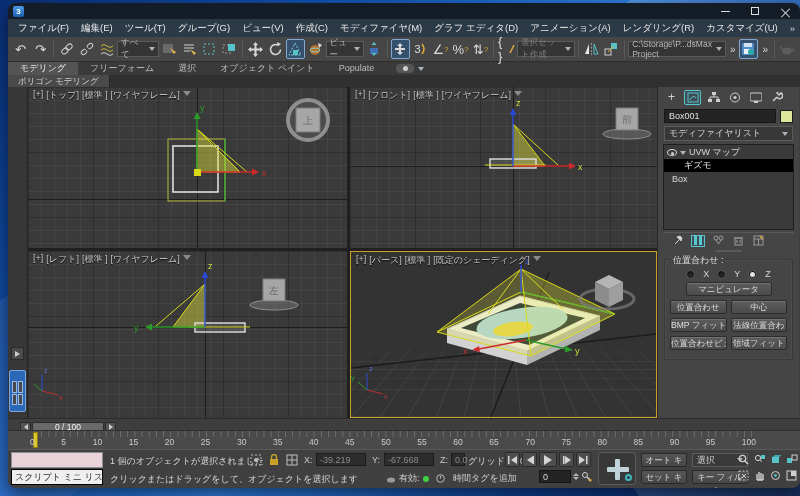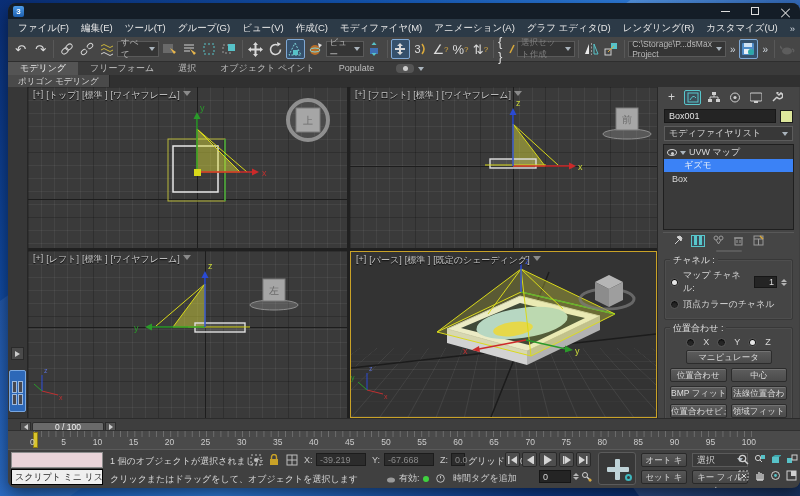--- a/index.html
+++ b/index.html
@@ -80,21 +80,21 @@
   .cp{width:142px;background:#454545;border-left:1px solid #282828;font-size:9px;display:flex;flex-direction:column}
   .cp-tabs{display:flex;align-items:center;height:20px;padding:0 5px;gap:4px}
   .cp-tab{width:17px;height:15px;display:flex;align-items:center;justify-content:center;border:1px solid transparent;border-radius:2px;color:#d2d2d2;font-size:12px}
   .cp-tab.active{border-color:#58c6cb;background:#3d4c57}
   .cp-name{display:flex;align-items:center;gap:4px;padding:2px 6px}
   .namebox{flex:1;height:14px;background:#242424;border:1px solid #181818;color:#e2e2e2;line-height:13px;padding:0 4px}
   .swatch{width:13px;height:13px;border:1px solid #1c1c1c}
   .cp-ddl{height:15px;margin:1px 6px 3px;background:#383838;border:1px solid #5c5c5c;display:flex;align-items:center;justify-content:space-between;padding:0 4px;color:#dadada}
   .stack{margin:0 5px;background:#3a3a3a;border:1px solid #1f1f1f;height:86px;padding-top:1px}
   .stack-row{height:13px;display:flex;align-items:center;gap:3px;padding:0 3px;color:#d8d8d8}
-  .stack-row.sel{background:#3b82f6;color:#f2f6fa}
+  .stack-row.sel{background:#000000;color:#f2f6fa}
   .eye{width:10px;height:7px;border:1px solid #cfcfcf;border-radius:50%;position:relative}
   .eye::after{content:"";position:absolute;left:3px;top:1.5px;width:3px;height:3px;border-radius:50%;background:#cfcfcf}
   .stack-tools{display:flex;align-items:center;gap:6px;height:16px;padding:0 8px;margin:2px 5px 0;border-top:1px solid #585858}
   .sticon{width:14px;height:12px;display:flex;align-items:center;justify-content:center;border:1px solid transparent}
   .sticon.active{border-color:#58c6cb;background:#3d4c57}
   .drag-sep{height:5px;display:flex;align-items:center;justify-content:center}
   .drag-sep i{width:26px;height:2px;background:#5b5b5b;border-radius:1px}
 
   .params{flex:1;padding:1px 4px;overflow:hidden}
   .group{border:1px solid #383838;box-shadow:inset 0 0 0 1px #4e4e4e;border-radius:2px;margin:5px 2px 7px;padding:6px 3px 5px;position:relative}
@@ -175,22 +175,22 @@
   </div>
 
   <div class="menubar">
     <span class="menu-item">ファイル(F)</span>
     <span class="menu-item">編集(E)</span>
     <span class="menu-item">ツール(T)</span>
     <span class="menu-item">グループ(G)</span>
     <span class="menu-item">ビュー(V)</span>
     <span class="menu-item">作成(C)</span>
     <span class="menu-item">モディファイヤ(M)</span>
+    <span class="menu-item">グラフ エディタ(D)</span>
     <span class="menu-item">アニメーション(A)</span>
-    <span class="menu-item">グラフ エディタ(D)</span>
     <span class="menu-item">レンダリング(R)</span>
     <span class="menu-item">カスタマイズ(U)</span>
     <span class="menu-ovf">»</span>
 
   </div>
 
   <div class="toolbar">
     <div class="tbi">
         <span>↶</span>
       </div>
@@ -625,36 +625,20 @@
               <line x1="5.5" y1="4" x2="5.5" y2="10" stroke="#9a9a9a"></line>
               <line x1="7" y1="1" x2="10" y2="4" stroke="#d8a83c" stroke-width="1.5"></line>
             </svg>
           </div>
       </div>
       <div class="drag-sep">
           <i></i>
         </div>
 
       <div class="params">
-        <div class="group">
-          <span class="group-title">チャネル :</span>
-          <div class="prow">
-            <i class="radio on"></i>
-            <span>マップ チャネル:</span>
-            <span class="numbox">1</span>
-            <span class="spin">
-                <i class="up"></i>
-                <i class="dn"></i>
-              </span>
-          </div>
-          <div class="prow">
-            <i class="radio"></i>
-            <span>頂点カラーのチャネル</span>
-          </div>
-        </div>
 
         <div class="group">
           <span class="group-title">位置合わせ :</span>
           <div class="prow" style="justify-content:center;gap:8px">
             <i class="radio"></i>
               <span>X</span>
             <i class="radio"></i>
               <span>Y</span>
             <i class="radio on"></i>
               <span>Z</span>

